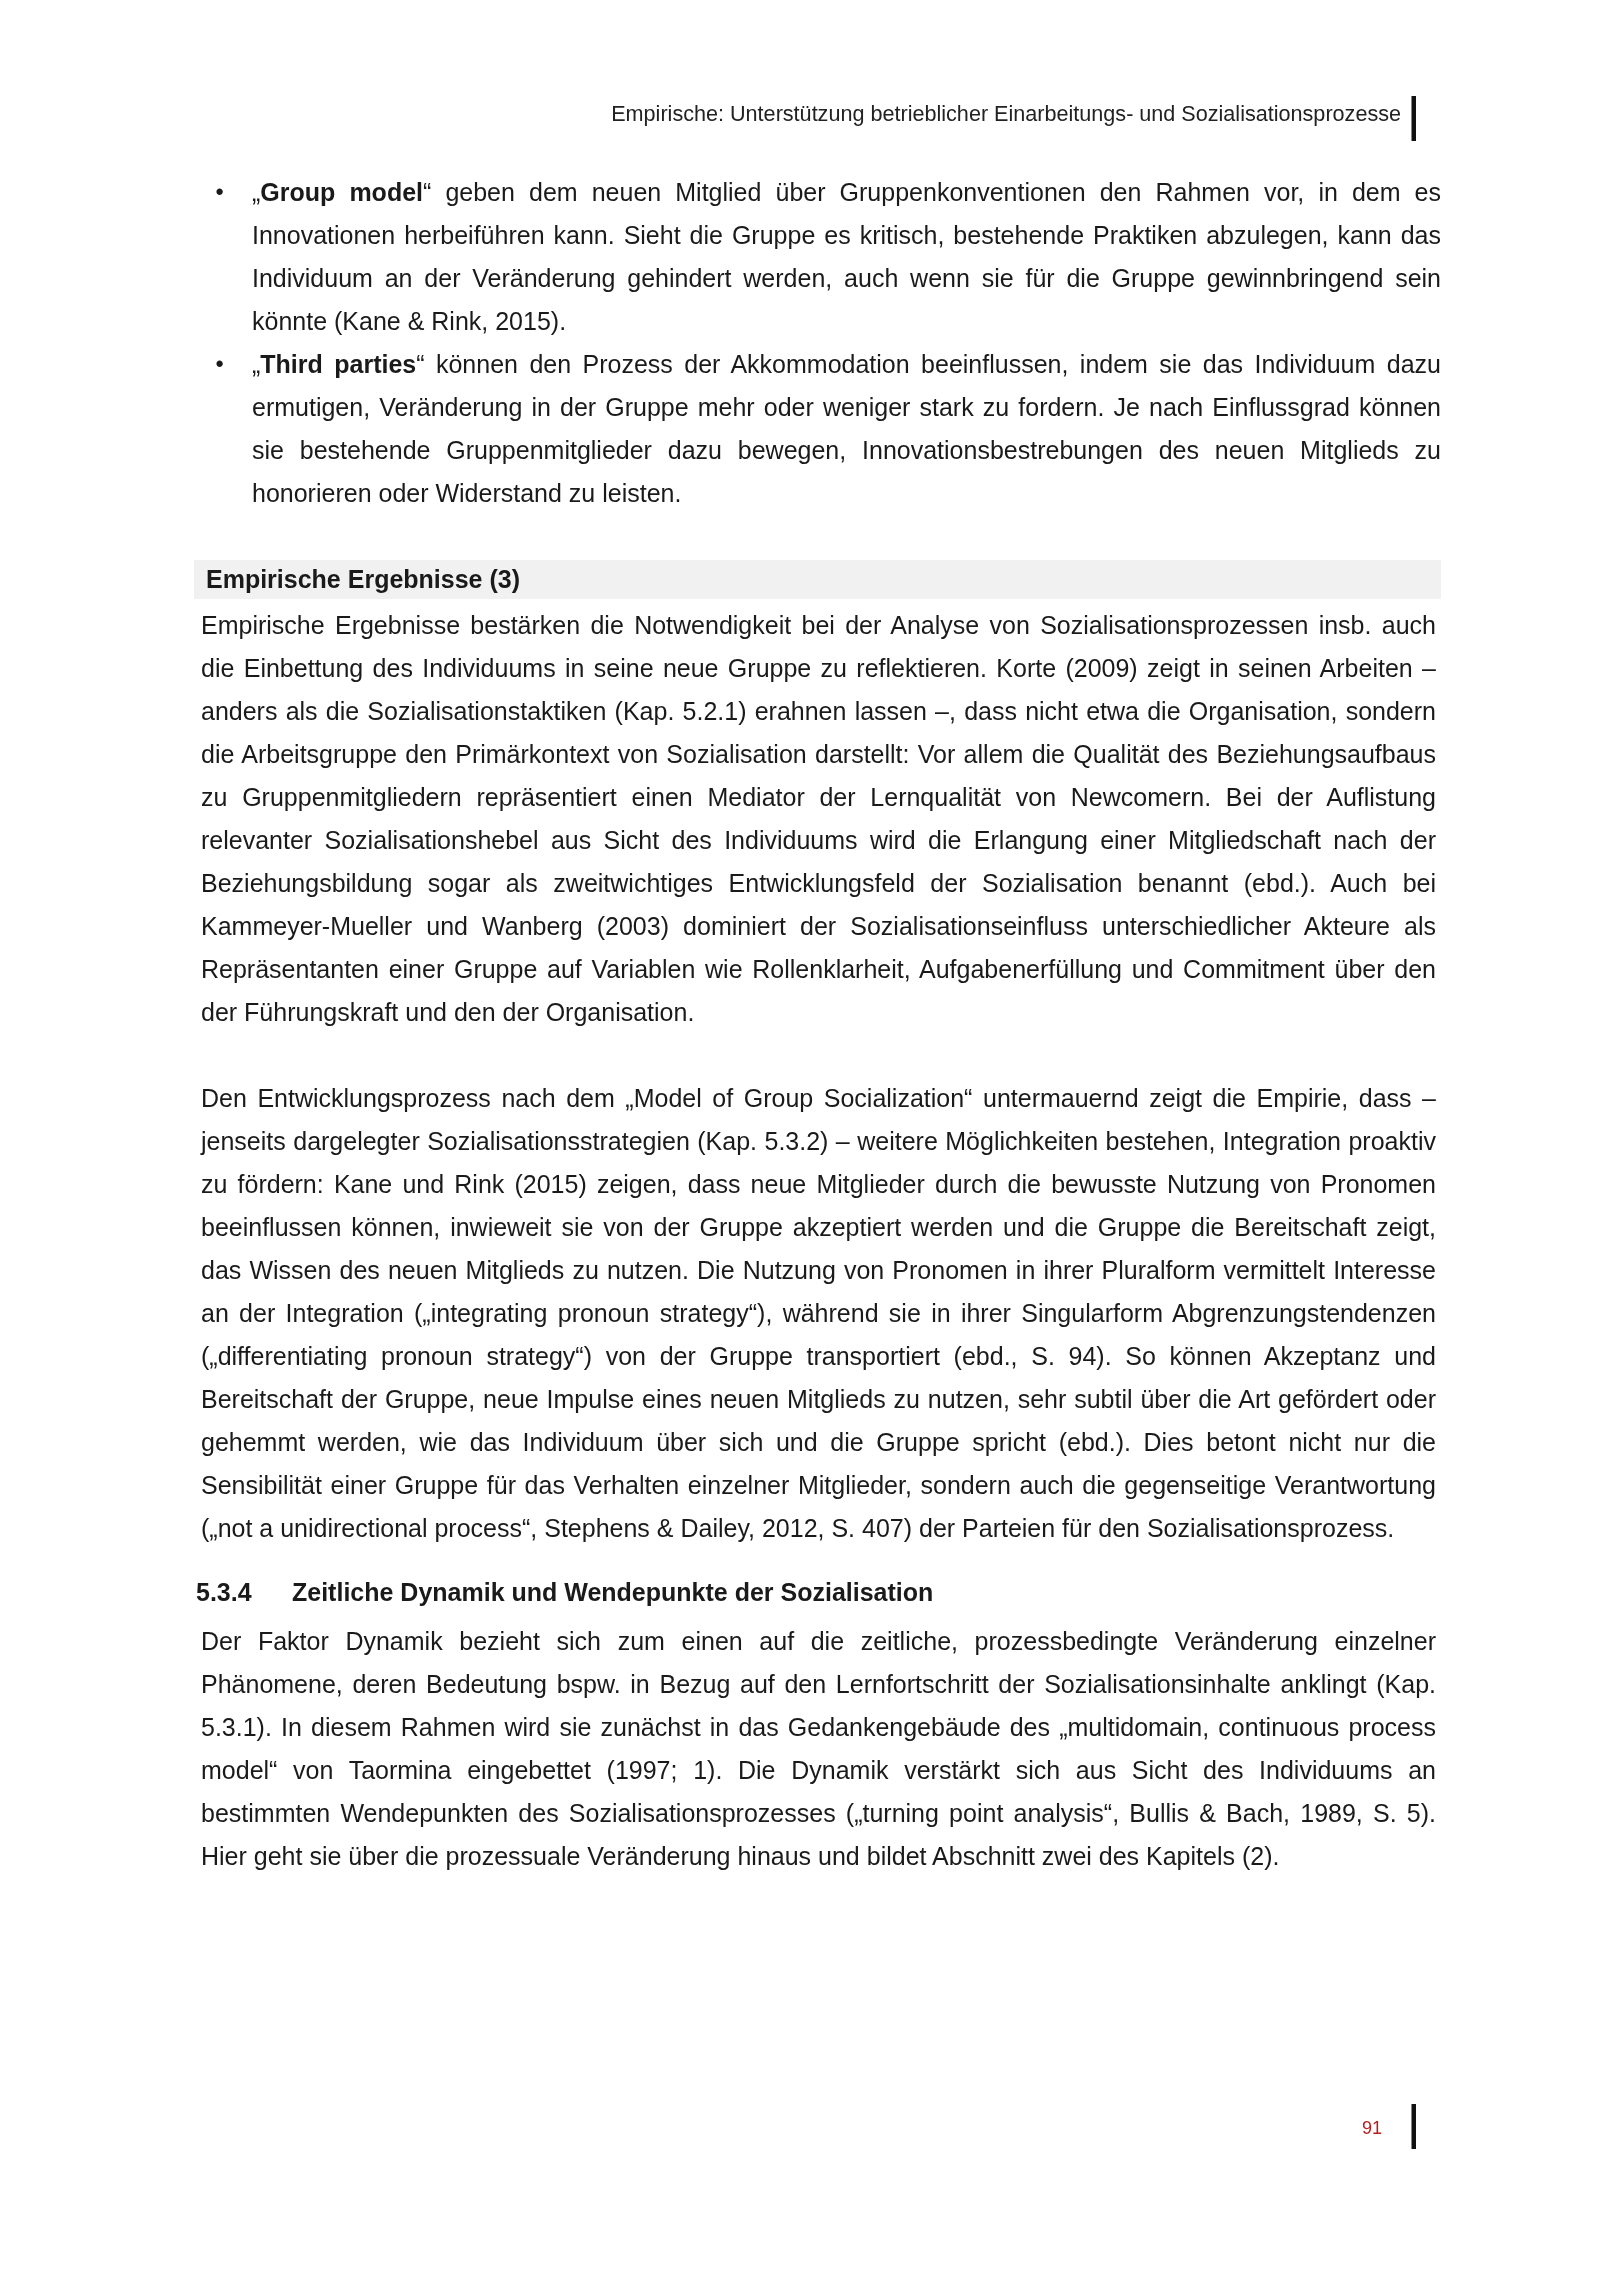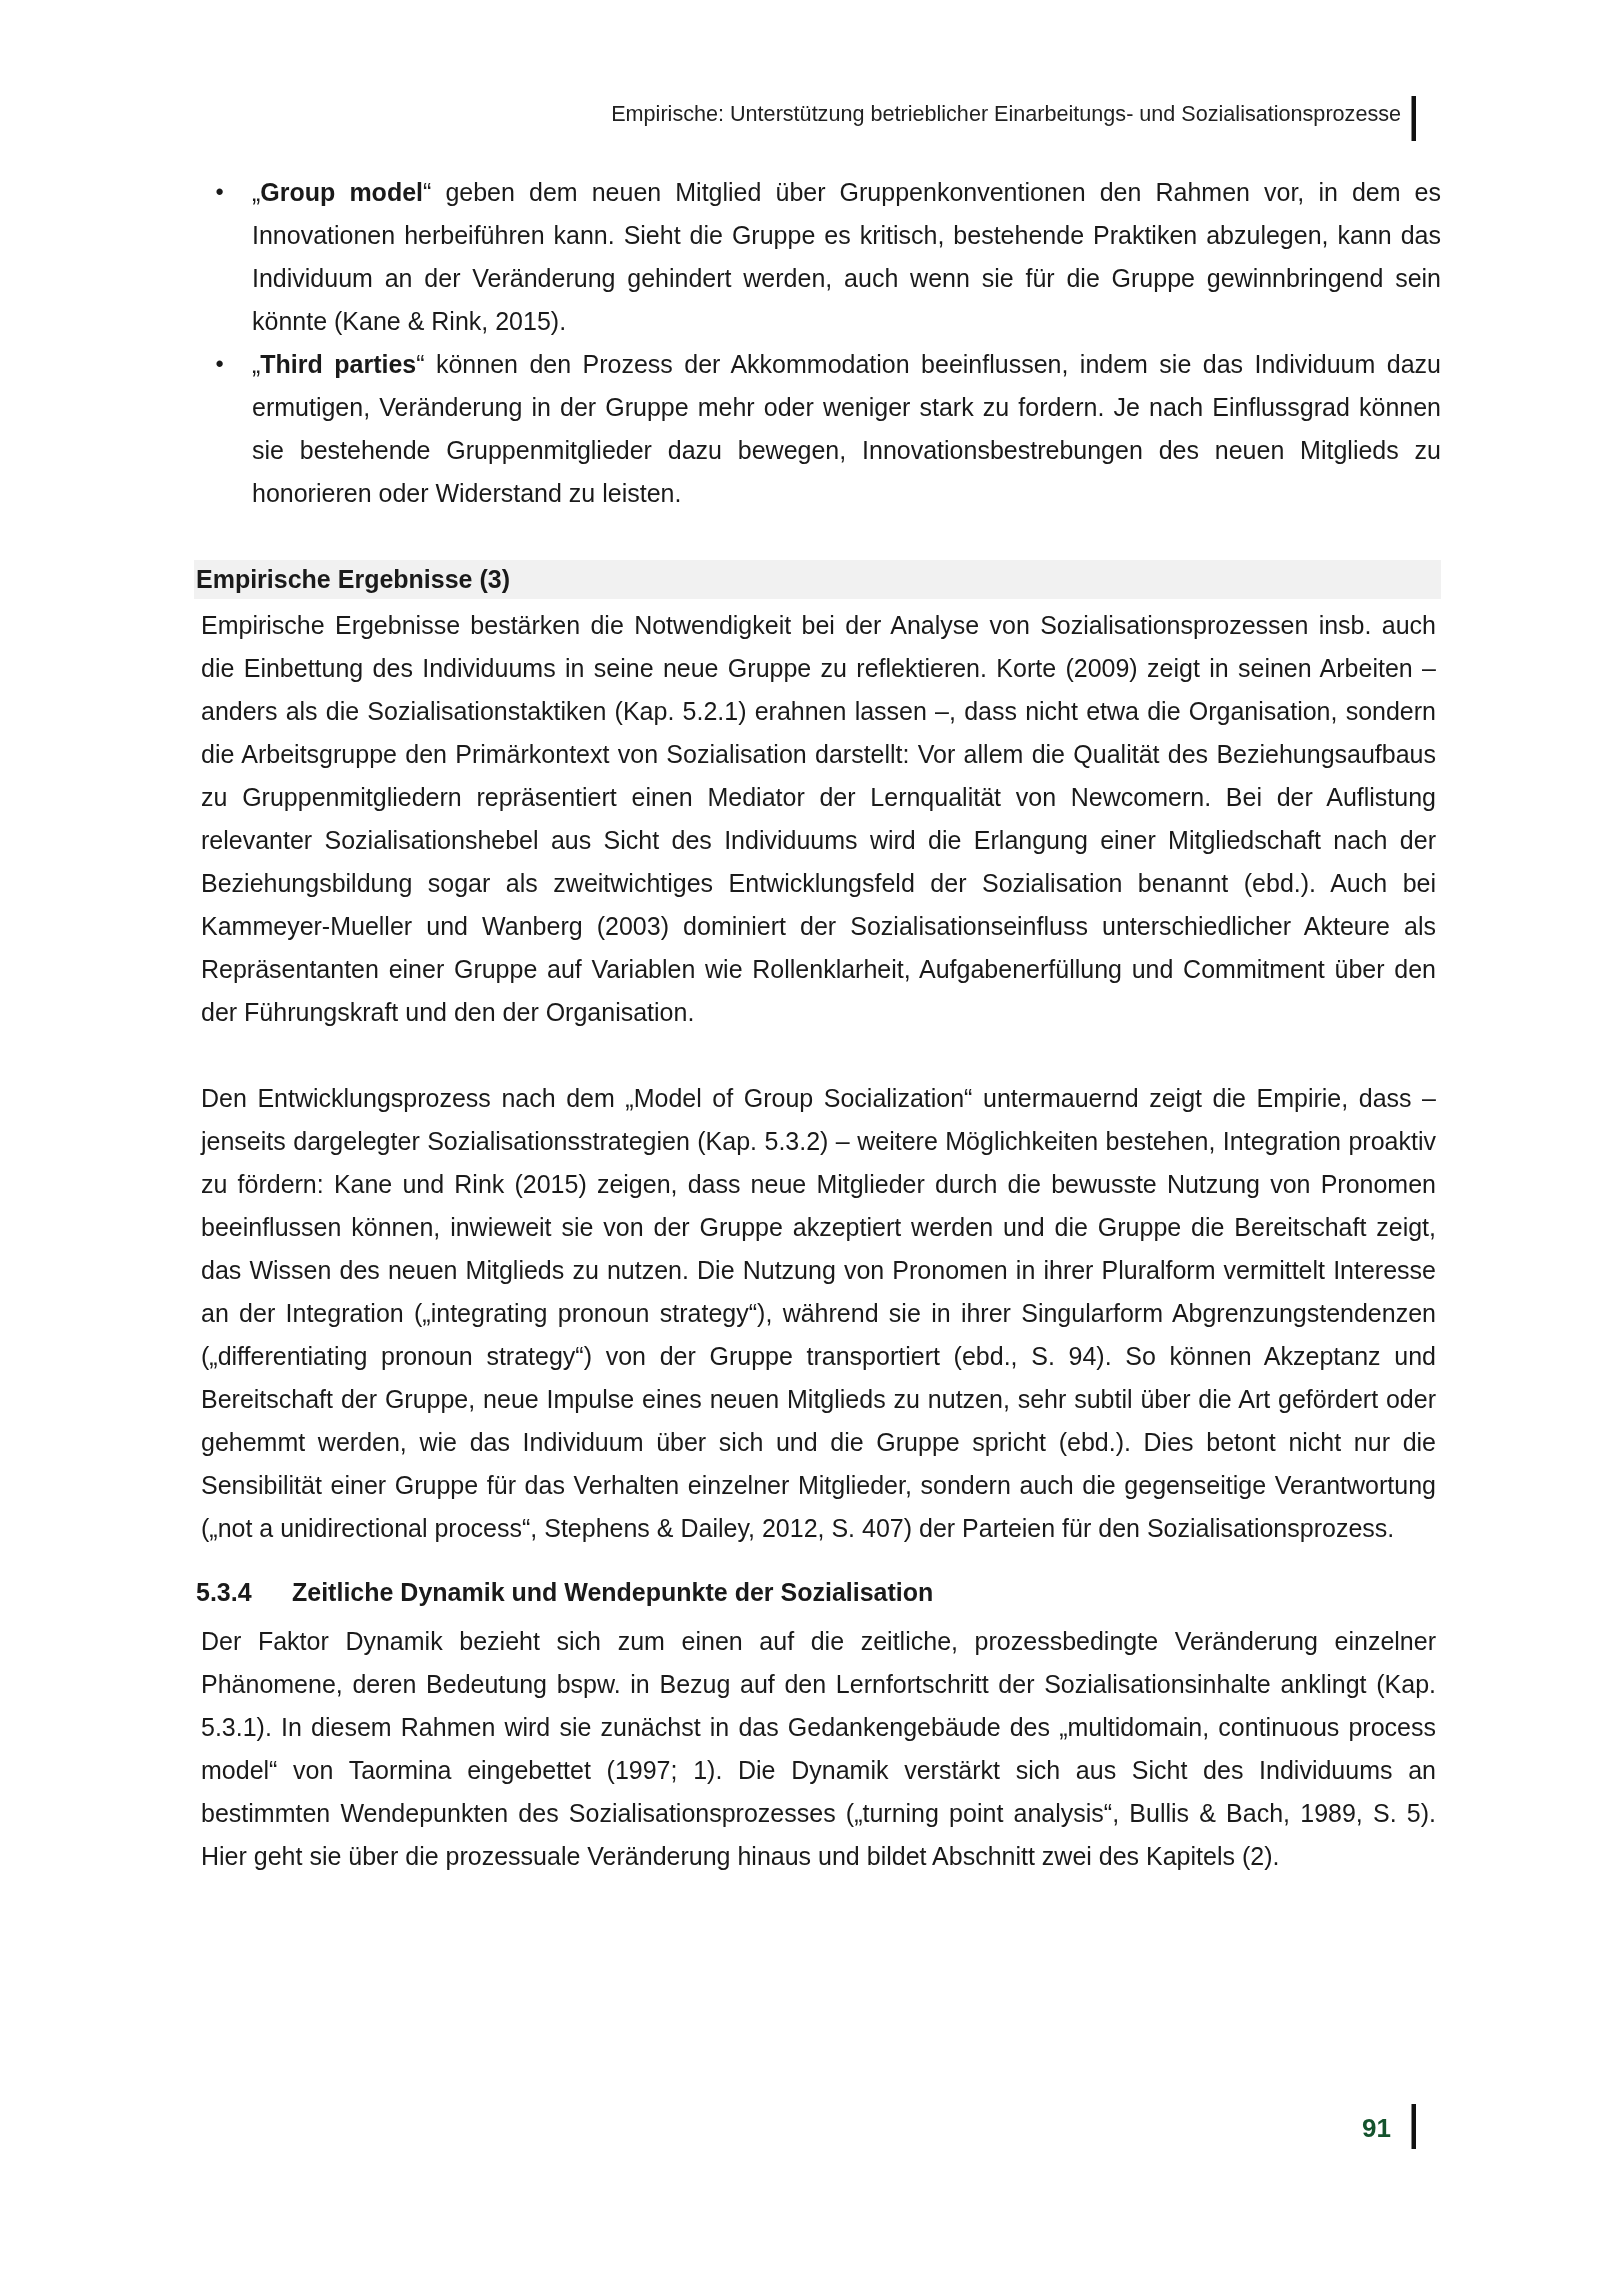--- a/index.html
+++ b/index.html
@@ -63,45 +63,44 @@
     .lead-term {
       font-weight: bold;
     }
     .section-band {
       margin-top: 45px;
       background: #f1f1f1;
       font-weight: bold;
       height: 39px;
       line-height: 39px;
       margin-left: -2px;
-      padding-left: 2px;
+      padding-left: 12px;
     }
     p {
       margin: 5px;
     }
     .para-gap {
       margin-top: 43px;
     }
     .subsection-heading {
       margin-top: 19.6px;
       font-weight: bold;
       line-height: 45px;
     }
     .subsection-heading .num {
       display: inline-block;
       width: 96px;
     }
     .page-number {
       position: absolute;
       top: 2114px;
       left: 1362px;
-      font-size: 26px;
+      font-size: 18px;
       line-height: 29px;
-      color: #14532d;
-      font-weight: bold;
+      color: #b91c1c;
     }
     .footer-rule {
       position: absolute;
       top: 2104px;
       left: 1411px;
       width: 3.9px;
       height: 45px;
       background: #111;
       border-left: 1px solid #888;
     }

